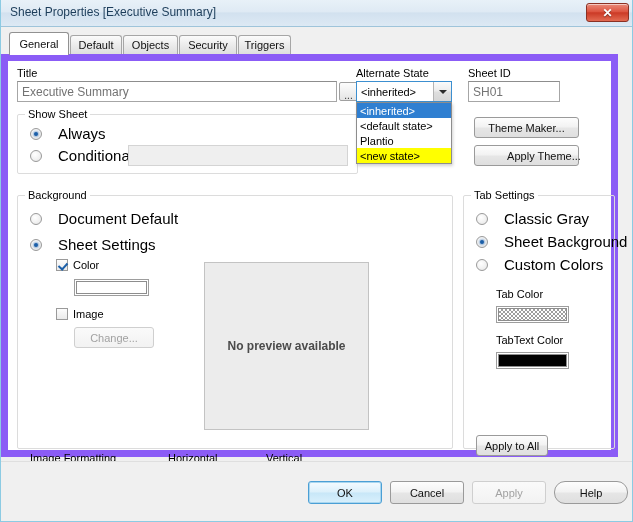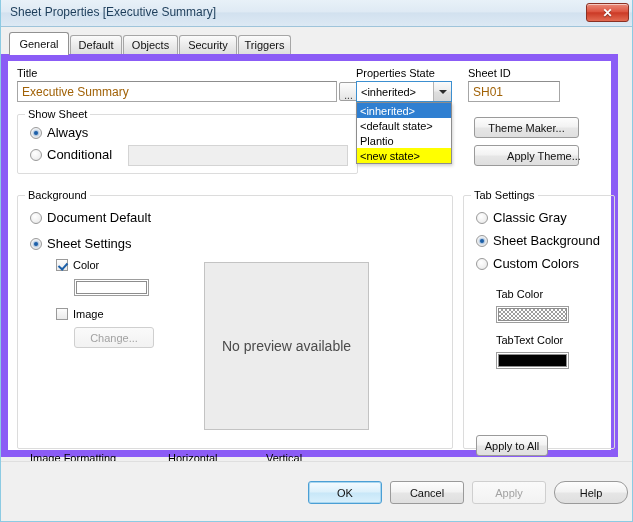--- a/index.html
+++ b/index.html
@@ -106,21 +106,21 @@
     white-space: nowrap;
   }
   .textbox {
     position: absolute;
     background: #fff;
     border: 1px solid #a6a6a6;
     border-top-color: #8d8d8d;
     display: flex; align-items: center;
     padding: 0 4px;
     font-size: 12px;
-    color: #a16207;
+    color: #737373;
     white-space: nowrap;
     overflow: hidden;
     cursor: text;
   }
   .textbox.disabled {
     background: #efefef;
     border-color: #d4d4d4;
   }
   .btn {
     position: absolute;
@@ -190,21 +190,21 @@
   }
   .radio.checked .dot::after {
     content: "";
     position: absolute;
     left: 3px; top: 3px;
     width: 4px; height: 4px;
     border-radius: 50%;
     background: #1c5fa8;
     box-shadow: 0 0 2px 1px rgba(28,95,168,.45);
   }
-  .radio .rlabel { margin-left: 5px; font-size: 13px; color: #000; }
+  .radio .rlabel { margin-left: 16px; font-size: 15px; color: #000; }
 
   
   .check {
     position: absolute;
     display: flex; align-items: center;
     cursor: pointer;
     white-space: nowrap;
   }
   .check .box {
     width: 12px; height: 12px;
@@ -274,22 +274,22 @@
   .dropitem.marked { background: #ffff00; color: #000; }
 
   
   .preview {
     position: absolute;
     background: #ececec;
     border: 1px solid #c3c3c3;
     display: flex; align-items: center; justify-content: center;
   }
   .preview-text {
-    font-size: 14px;
-    font-weight: normal;
+    font-size: 12px;
+    font-weight: bold;
     color: #4b4b4b;
   }
 
   
   .swatch {
     position: absolute;
     border: 1px solid #9d9d9d;
     background: #fff;
     box-shadow: inset 0 0 0 1px #ffffff, inset 0 0 0 2px #8d8d8d;
     cursor: pointer;
@@ -356,21 +356,21 @@
         <span class="dot"></span>
         <span class="rlabel">Always</span>
       </div>
       <div class="radio" style="left:12px; top:32px;">
         <span class="dot"></span>
         <span class="rlabel">Conditional</span>
       </div>
       <div class="textbox disabled" style="left:110px; top:30px; width:220px; height:21px;"></div>
     </div>
 
-    <div class="lbl" style="left:348px; top:6px;">Properties State</div>
+    <div class="lbl" style="left:348px; top:6px;">Alternate State</div>
     <div class="combo focused" style="left:348px; top:20px; width:96px; height:21px;">
       <span>&lt;inherited&gt;</span>
       <span class="arrow-btn">
           <span class="caret"></span>
         </span>
     </div>
     <div class="droplist" style="left:348px; top:41px; width:96px;">
       <div class="dropitem sel">&lt;inherited&gt;</div>
       <div class="dropitem">&lt;default state&gt;</div>
       <div class="dropitem">Plantio</div>

